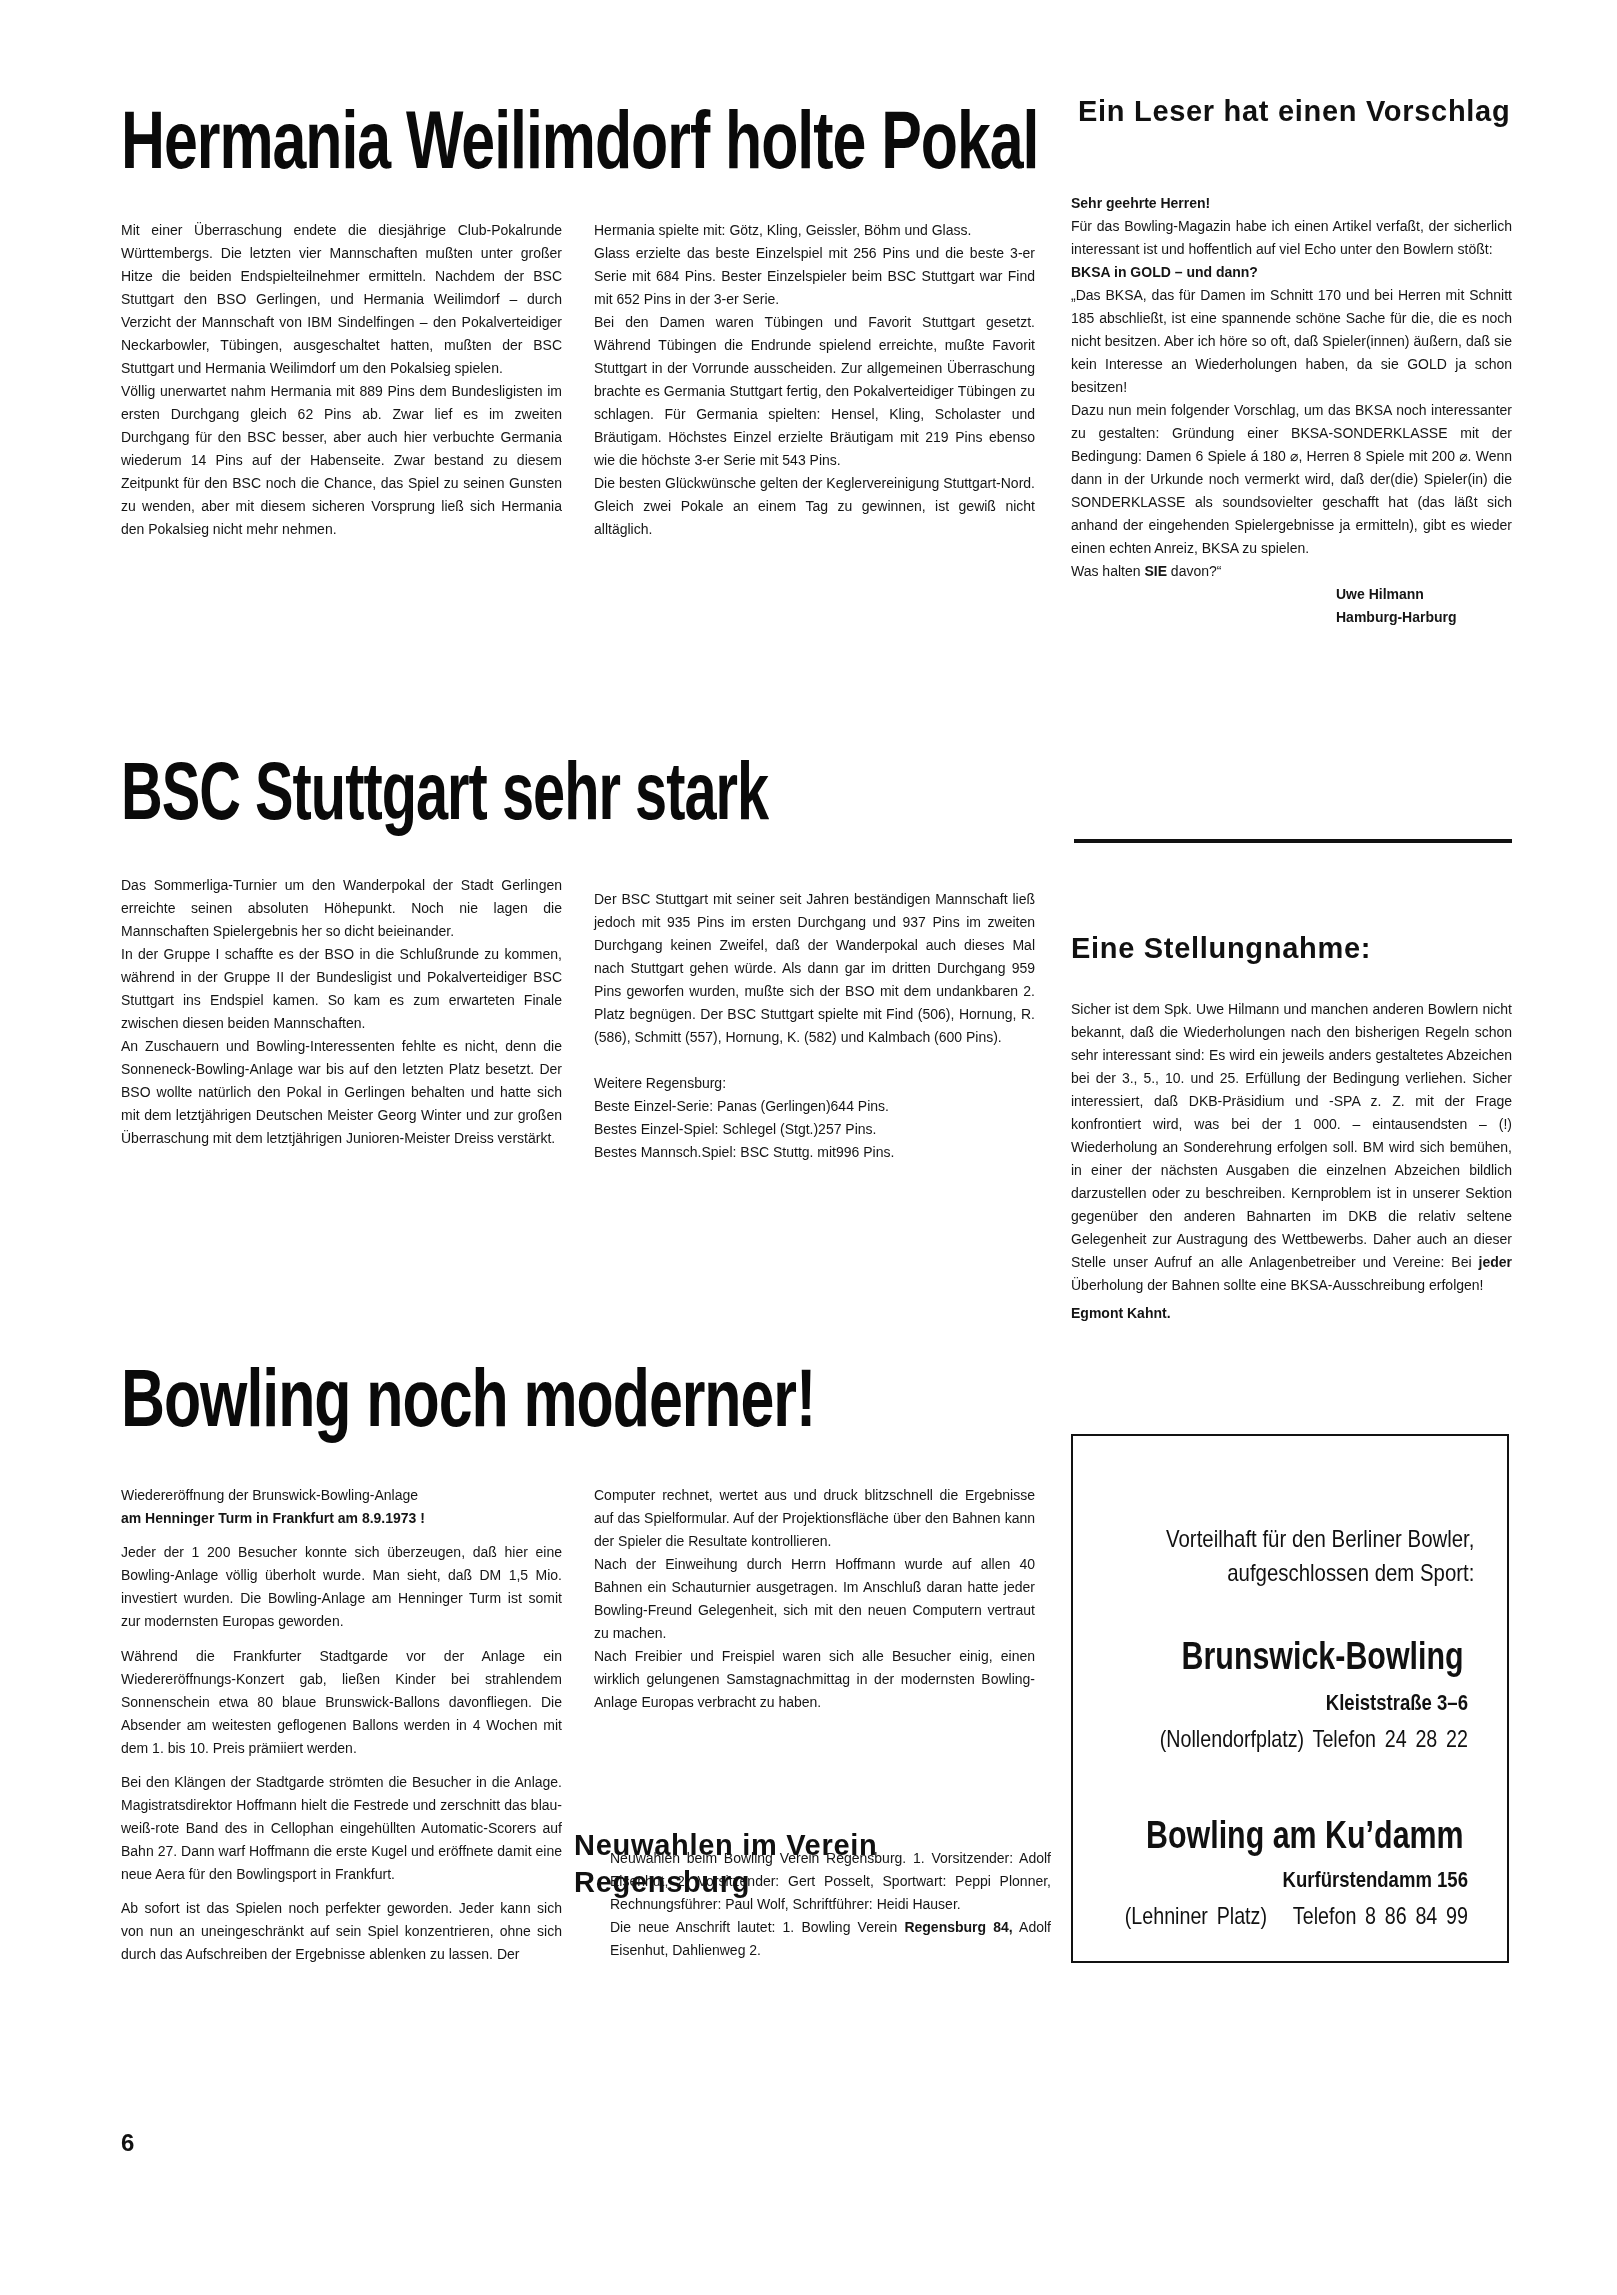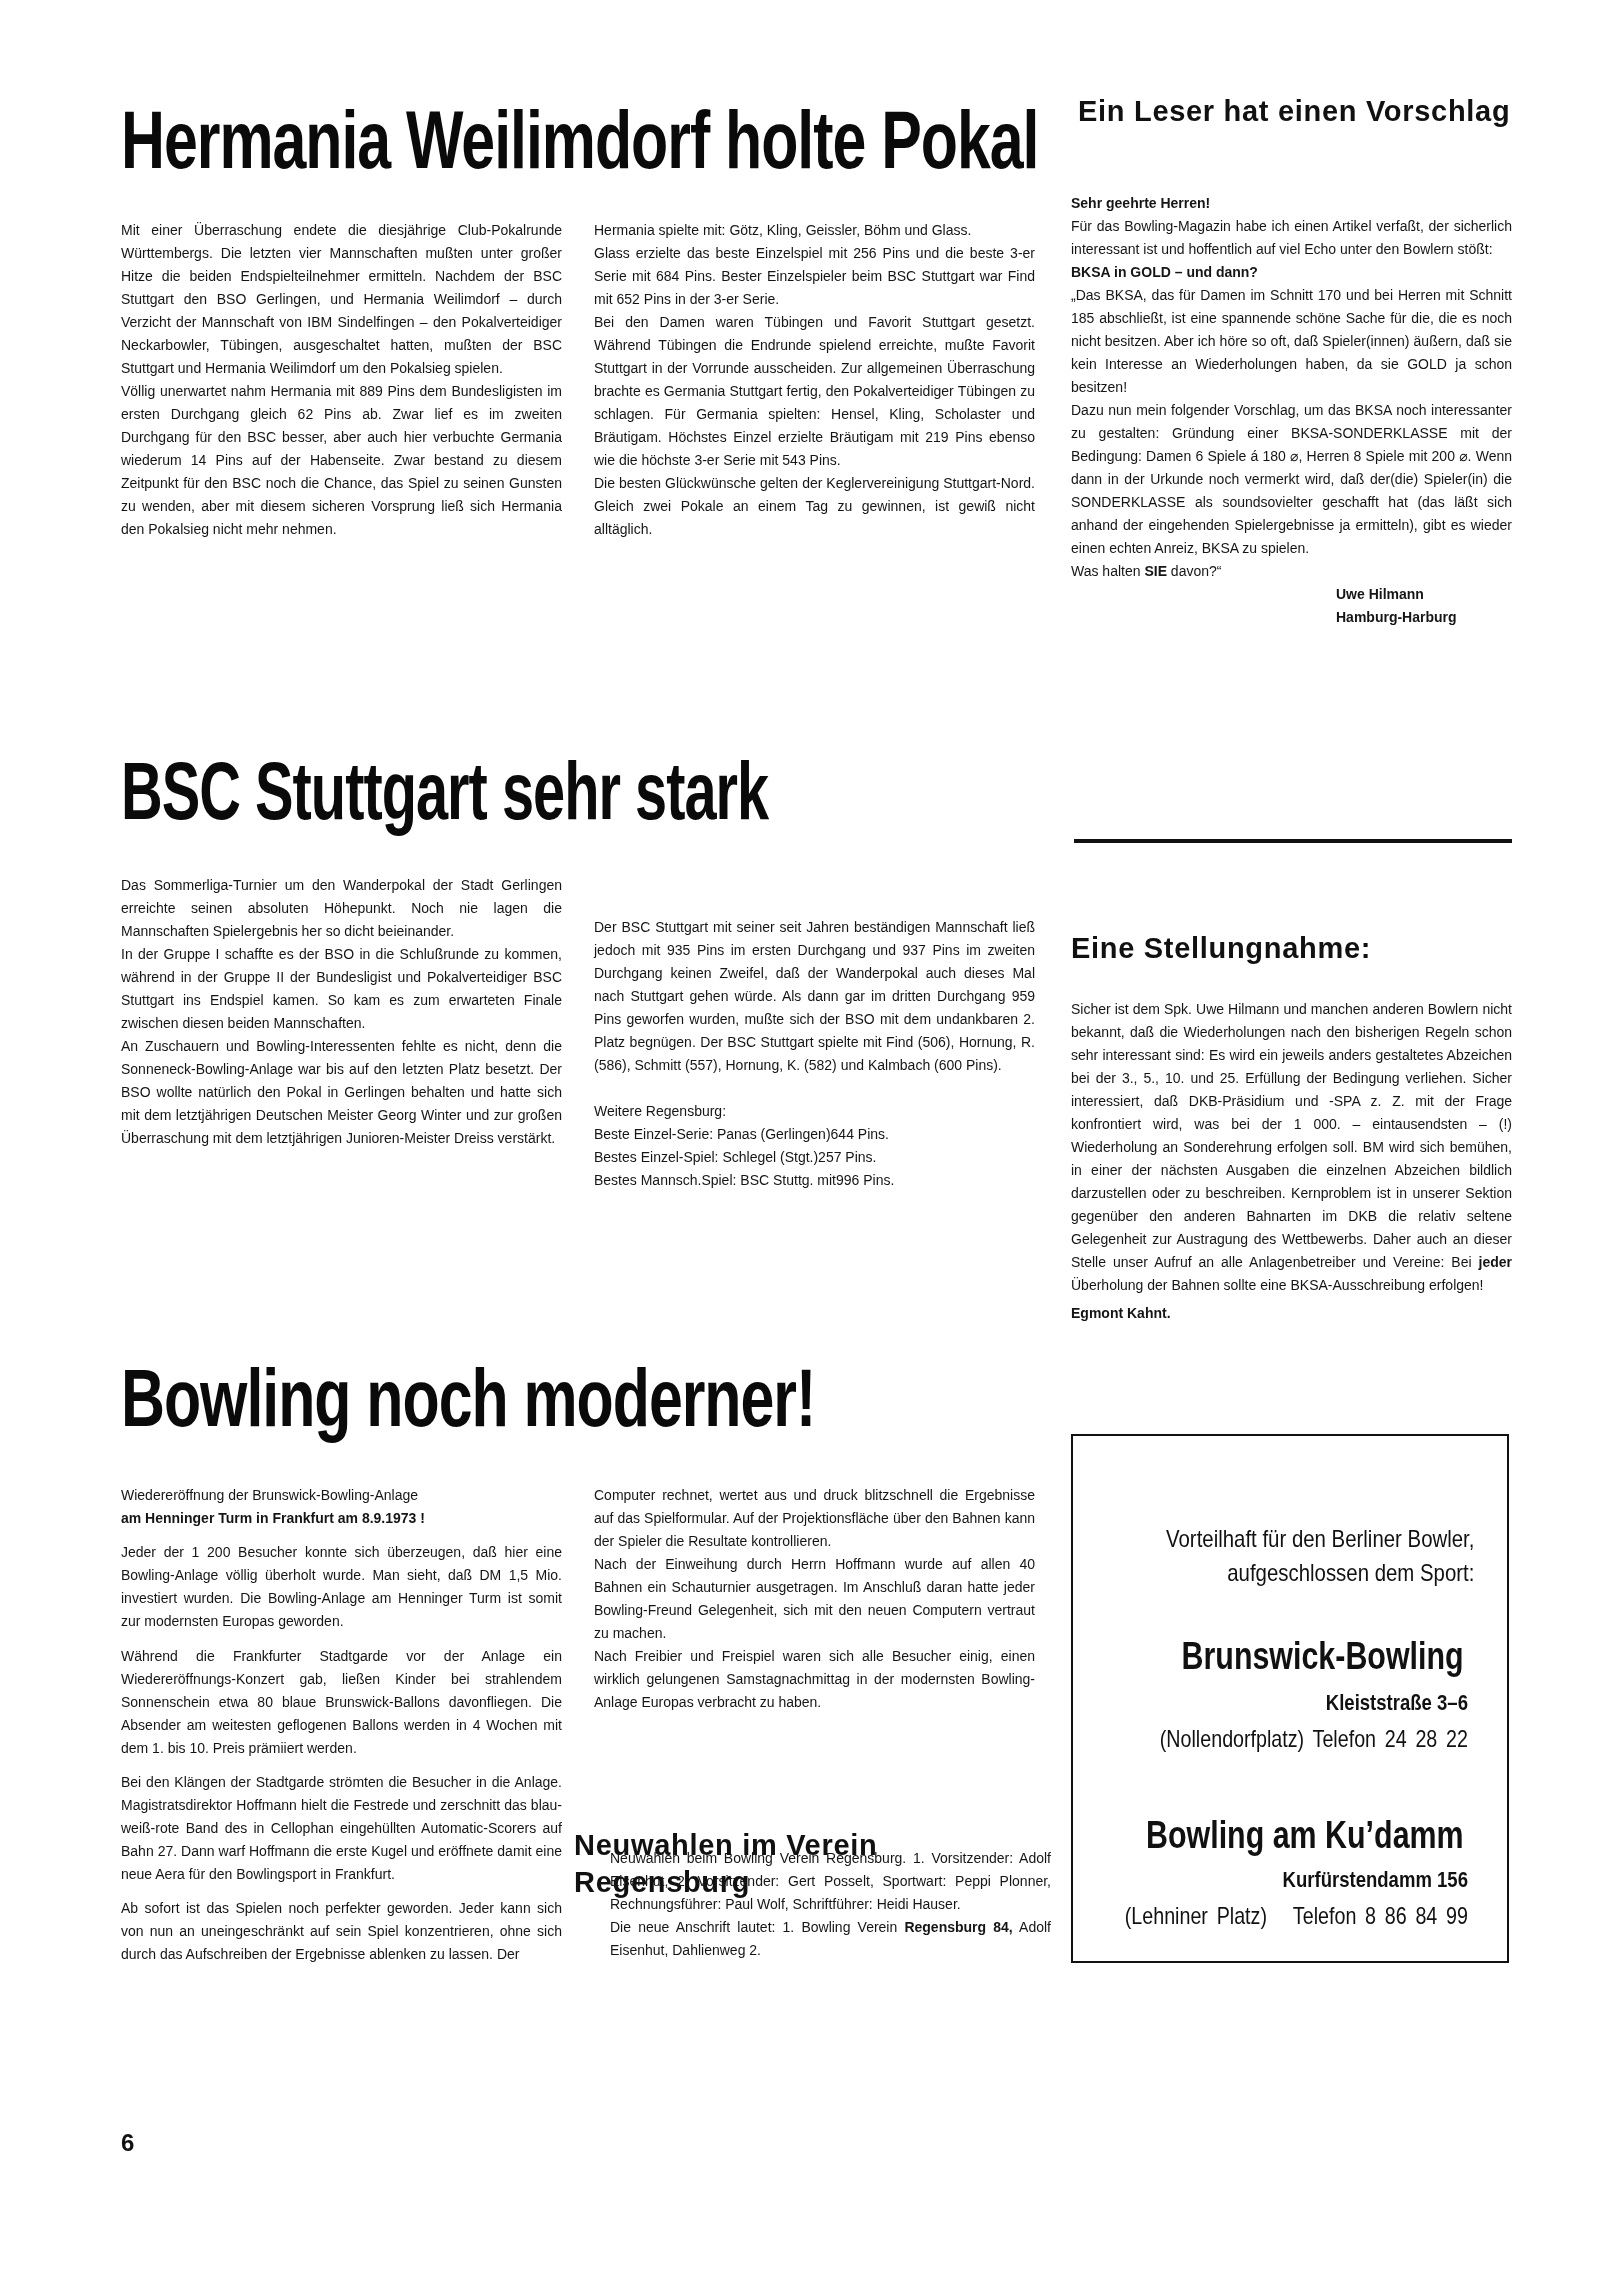--- a/index.html
+++ b/index.html
@@ -56,21 +56,21 @@
 </div>
 
 <div class="rule"></div>
 
 <div class="abs headline h2">BSC Stuttgart sehr stark</div>
 <div class="col c1" style="top:874px;">
   <p>Das Sommerliga-Turnier um den Wanderpokal der Stadt Gerlingen erreichte seinen absoluten Höhepunkt. Noch nie lagen die Mannschaften Spielergebnis her so dicht beieinander.</p>
   <p>In der Gruppe I schaffte es der BSO in die Schlußrunde zu kommen, während in der Gruppe II der Bundesligist und Pokalverteidiger BSC Stuttgart ins Endspiel kamen. So kam es zum erwarteten Finale zwischen diesen beiden Mannschaften.</p>
   <p>An Zuschauern und Bowling-Interessenten fehlte es nicht, denn die Sonneneck-Bowling-Anlage war bis auf den letzten Platz besetzt. Der BSO wollte natürlich den Pokal in Gerlingen behalten und hatte sich mit dem letztjährigen Deutschen Meister Georg Winter und zur großen Überraschung mit dem letztjährigen Junioren-Meister Dreiss verstärkt.</p>
 </div>
-<div class="col c2" style="top:916px;">
+<div class="col c2" style="top:888px;">
   <p>Der BSC Stuttgart mit seiner seit Jahren beständigen Mannschaft ließ jedoch mit 935 Pins im ersten Durchgang und 937 Pins im zweiten Durchgang keinen Zweifel, daß der Wanderpokal auch dieses Mal nach Stuttgart gehen würde. Als dann gar im dritten Durchgang 959 Pins geworfen wurden, mußte sich der BSO mit dem undankbaren 2. Platz begnügen. Der BSC Stuttgart spielte mit Find (506), Hornung, R. (586), Schmitt (557), Hornung, K. (582) und Kalmbach (600 Pins).</p>
   <div class="gap"></div>
     <div class="gap"></div>
   <p>Weitere Regensburg:</p>
   <div class="res">
       <span>Beste Einzel-Serie: Panas (Gerlingen)</span>
       <span>644 Pins.</span>
     </div>
   <div class="res">
       <span>Bestes Einzel-Spiel: Schlegel (Stgt.)</span>

